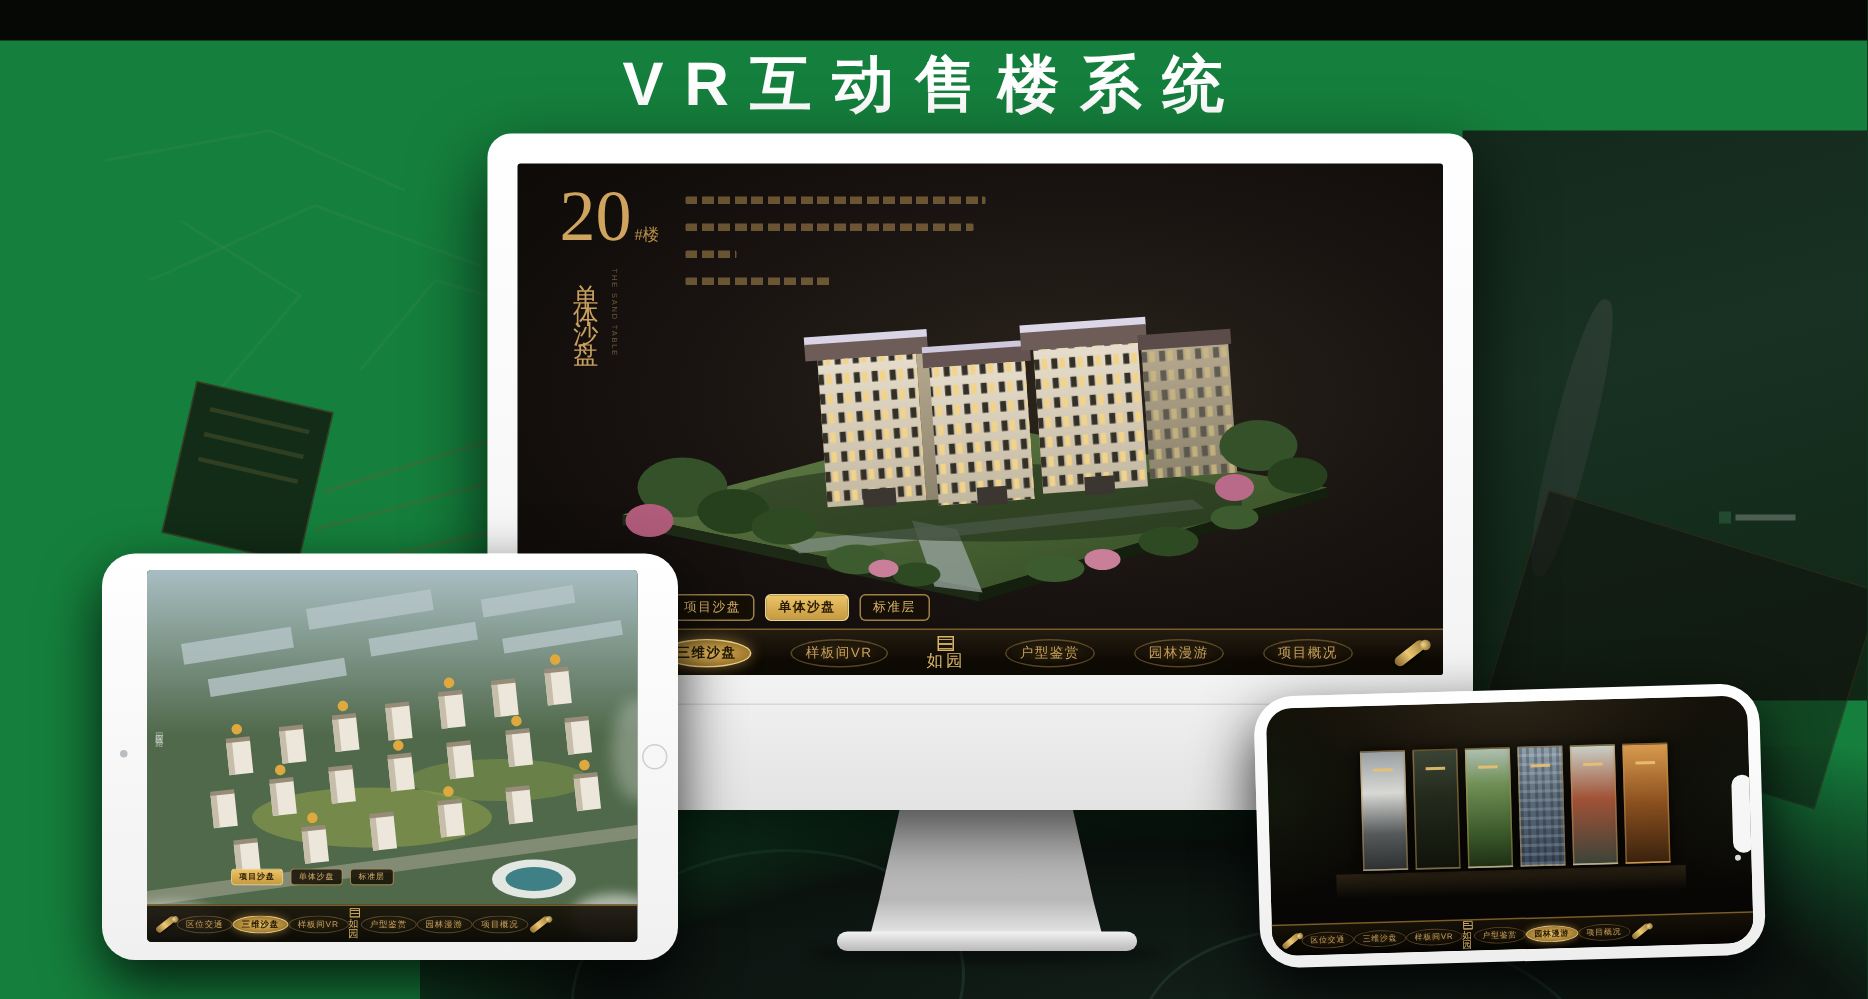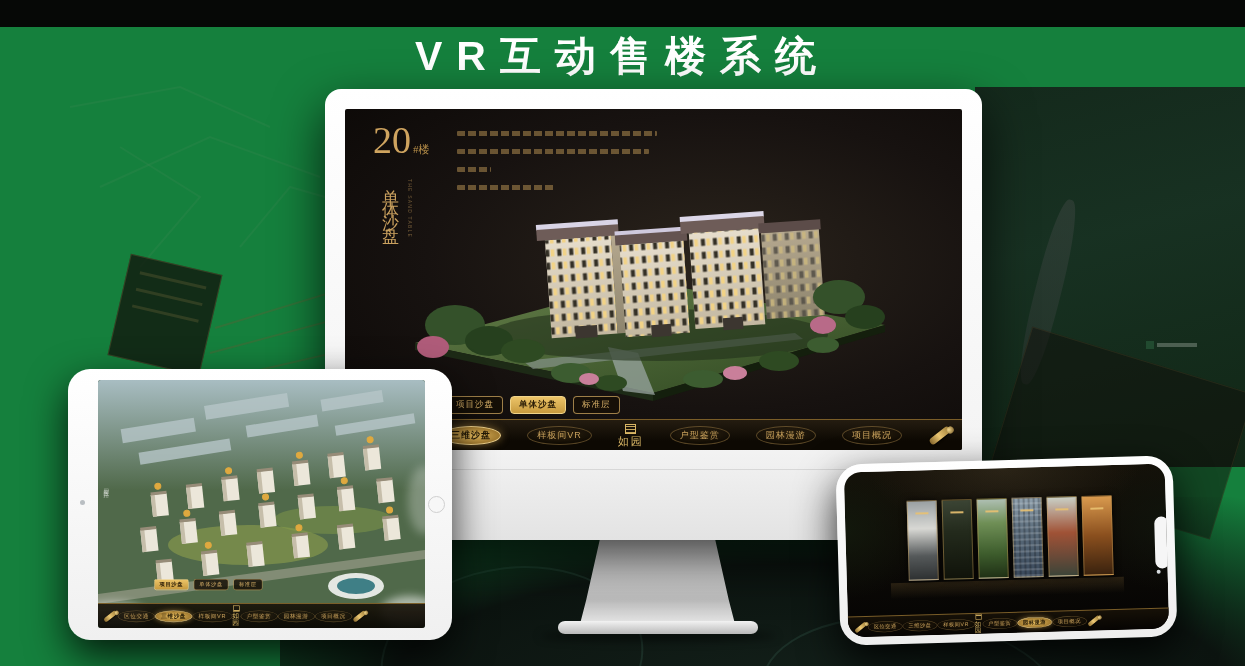--- a/index.html
+++ b/index.html
@@ -62,21 +62,21 @@
     background:radial-gradient(ellipse at 60% 45%, #2b241c 0%, #171210 55%, #0b0806 100%);}
   .stand-neck{position:absolute;left:580px;top:511px;width:155px;height:86px;z-index:1;
     background:linear-gradient(180deg,#f1f1f1 0%,#dcdcdc 35%,#bfbfbf 72%,#e6e6e6 100%);
     clip-path:polygon(13% 0,87% 0,96% 72%,100% 100%,0 100%,4% 72%);}
   .stand-base{position:absolute;left:558px;top:594px;width:200px;height:13px;z-index:1;
     border-radius:7px/6px;background:linear-gradient(#f2f2f2,#b9b9b9);}
   .stand-shadow{position:absolute;left:540px;top:604px;width:236px;height:10px;border-radius:50%;
     background:rgba(0,0,0,.5);filter:blur(4px);z-index:0;}
 
   .m-heading{position:absolute;left:28px;top:12px;color:#cfa45f;font-family:"Liberation Serif",serif;}
-  .m-heading .num{font-size:38px;line-height:1;}
+  .m-heading .num{font-size:48px;line-height:1;}
   .m-heading .suf{font-size:11px;margin-left:2px;color:#b99049;}
   .m-vert{position:absolute;left:34px;top:66px;writing-mode:vertical-rl;color:#c9a05e;
     font-family:"Liberation Serif",serif;font-size:17px;letter-spacing:13px;}
   .m-vert-en{position:absolute;left:62px;top:70px;writing-mode:vertical-rl;color:rgba(201,160,94,.5);
     font-size:8px;letter-spacing:2px;transform:scale(.62);transform-origin:top left;}
   .m-lines{position:absolute;left:112px;top:22px;}
   .m-lines .line{height:5px;margin-bottom:13px;border-radius:1px;opacity:.6;
     background:repeating-linear-gradient(90deg,rgba(196,156,88,.8) 0 8px,transparent 8px 11px);}
   .m-building{position:absolute;left:58px;top:66px;}
   .m-side-btns{position:absolute;left:530px;top:210px;display:flex;flex-direction:column;gap:5px;}

